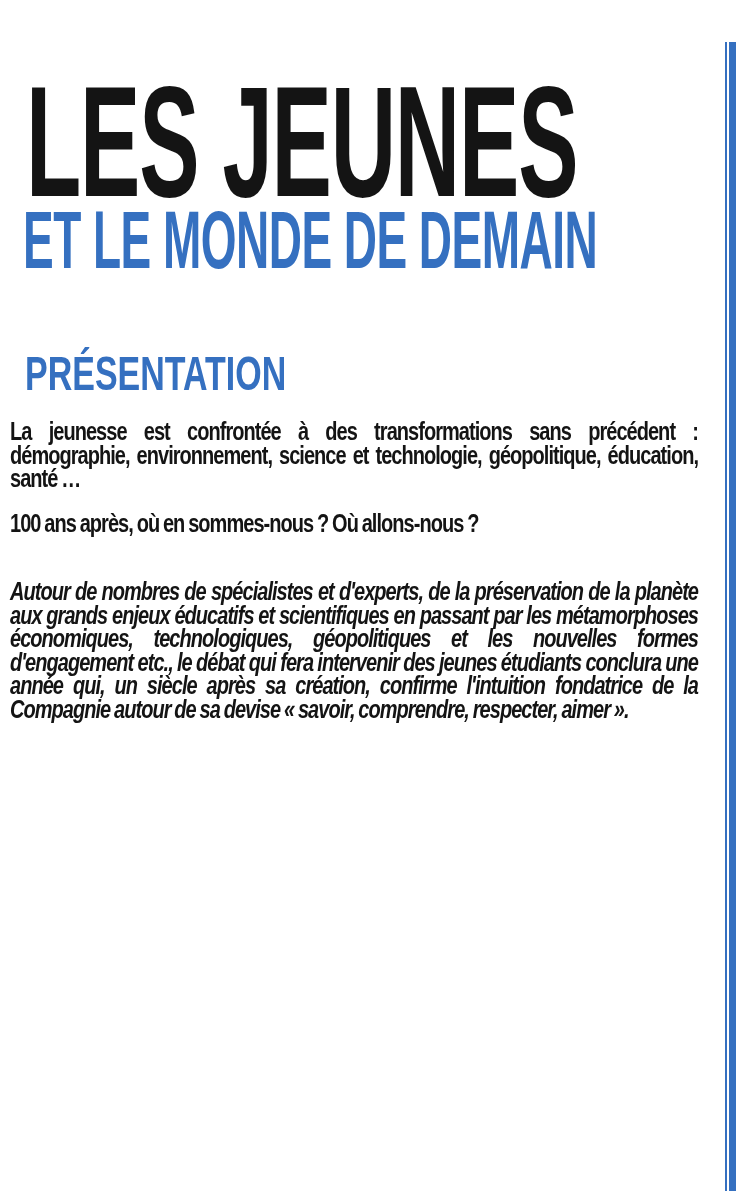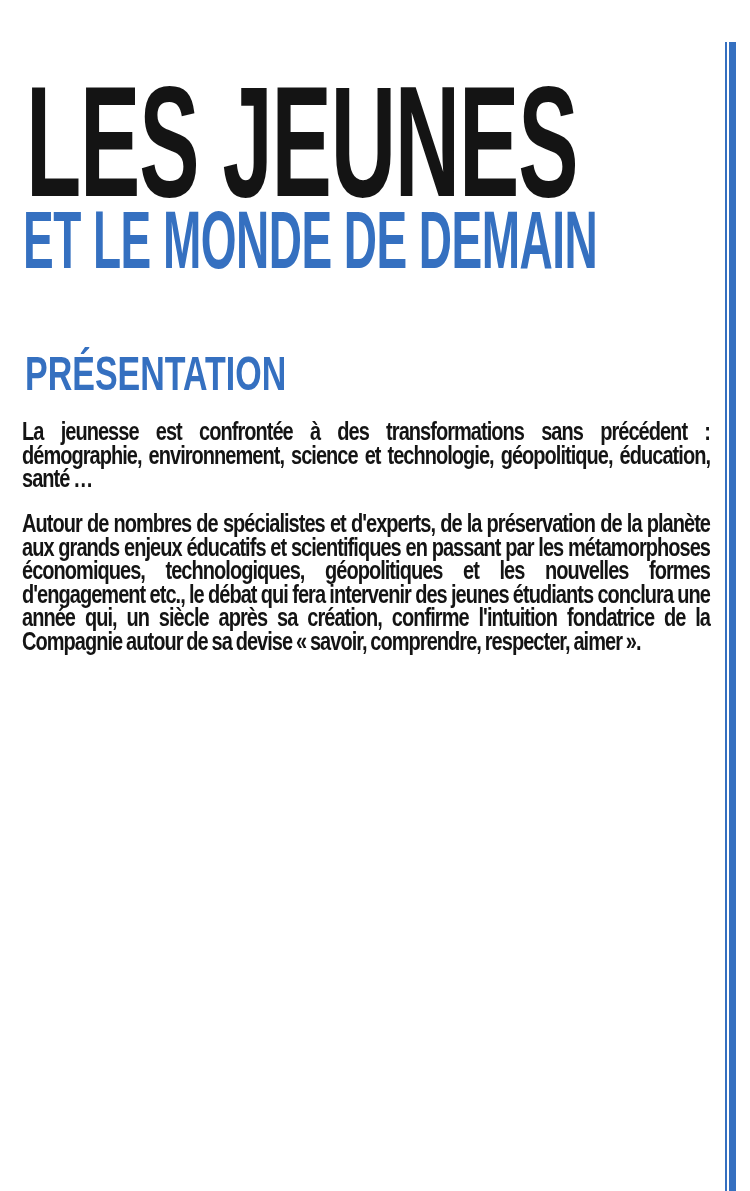--- a/index.html
+++ b/index.html
@@ -70,21 +70,21 @@
       font-weight: 700;
       font-size: 50px;
       line-height: 50px;
       color: #3570c0;
       white-space: nowrap;
       transform-origin: left top;
       transform: scale(0.68, 0.96);
     }
     .body-text {
       position: absolute;
-      left: 22px;
+      left: 10px;
       top: 420px;
       width: 688px;
     }
     .para {
       margin: 0 0 23px 0;
       font-family: "Liberation Sans", sans-serif;
       font-weight: 700;
       font-size: 25px;
       line-height: 23.5px;
       text-align: justify;
@@ -99,38 +99,43 @@
     }
     .para-inner {
       width: 860px;
       transform: scaleX(0.8);
       transform-origin: left top;
     }
     .para-wrap.p1 { height: 92px; }
     .para-wrap.p2 { height: 117px; }
     .para-wrap.p3 { height: 140px; }
     .para-wrap.p4 { height: 68px; }
-    .para-wrap.p5 { height: 240px; }
+    .para-wrap.p5 { height: 240px; font-style: italic; }
     .para.single { text-align: left; }
   </style>
 </head>
 <body>
 
 <div class="border-thin"></div>
 <div class="border-thick"></div>
 
 <h1 class="title-main">LES JEUNES</h1>
 <h2 class="title-sub">ET LE MONDE DE DEMAIN</h2>
 
 <h3 class="section-heading">PRÉSENTATION</h3>
 
 <div class="body-text">
   <div class="para-wrap p1">
     <div class="para-inner">
       <p class="para">La jeunesse est confrontée à des transformations sans précédent : démographie, environnement, science et technologie, géopolitique, éducation, santé …</p>
     </div>
   </div>
+  <div class="para-wrap p4">
+    <div class="para-inner">
+      <p class="para single">100 ans après, où en sommes-nous ? Où allons-nous ?</p>
+    </div>
+  </div>
   <div class="para-wrap p5">
     <div class="para-inner">
       <p class="para">Autour de nombres de spécialistes et d'experts, de la préservation de la planète aux grands enjeux éducatifs et scientifiques en passant par les métamorphoses économiques, technologiques, géopolitiques et les nouvelles formes d'engagement etc., le débat qui fera intervenir des jeunes étudiants conclura une année qui, un siècle après sa création, confirme l'intuition fondatrice de la Compagnie autour de sa devise « savoir, comprendre, respecter, aimer ».</p>
     </div>
   </div>
 </div>
 
 </body></html>

